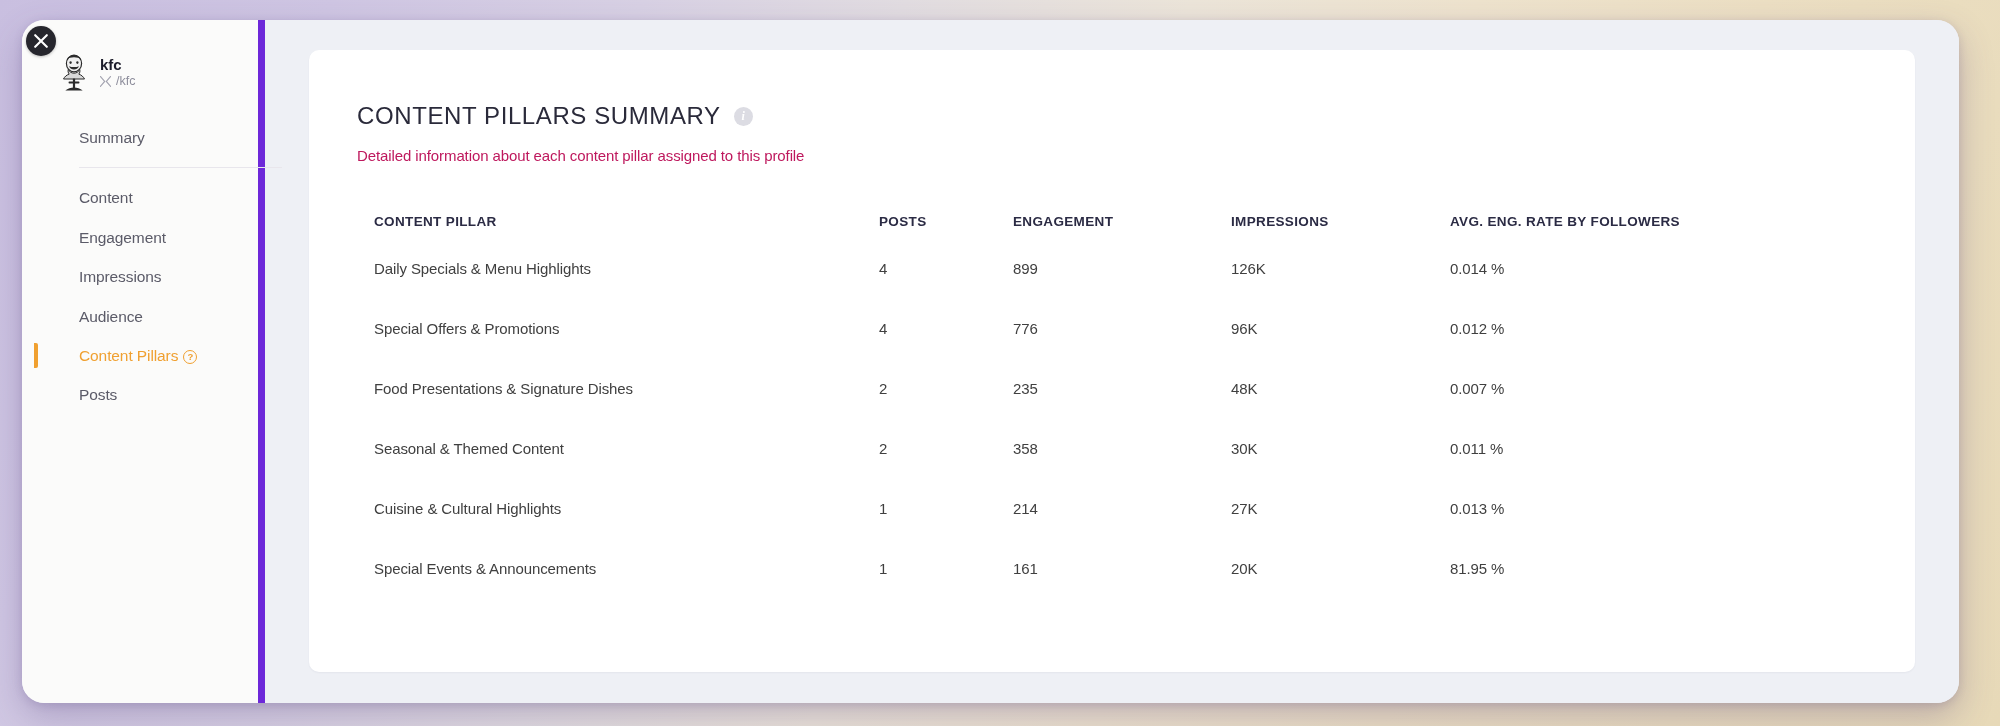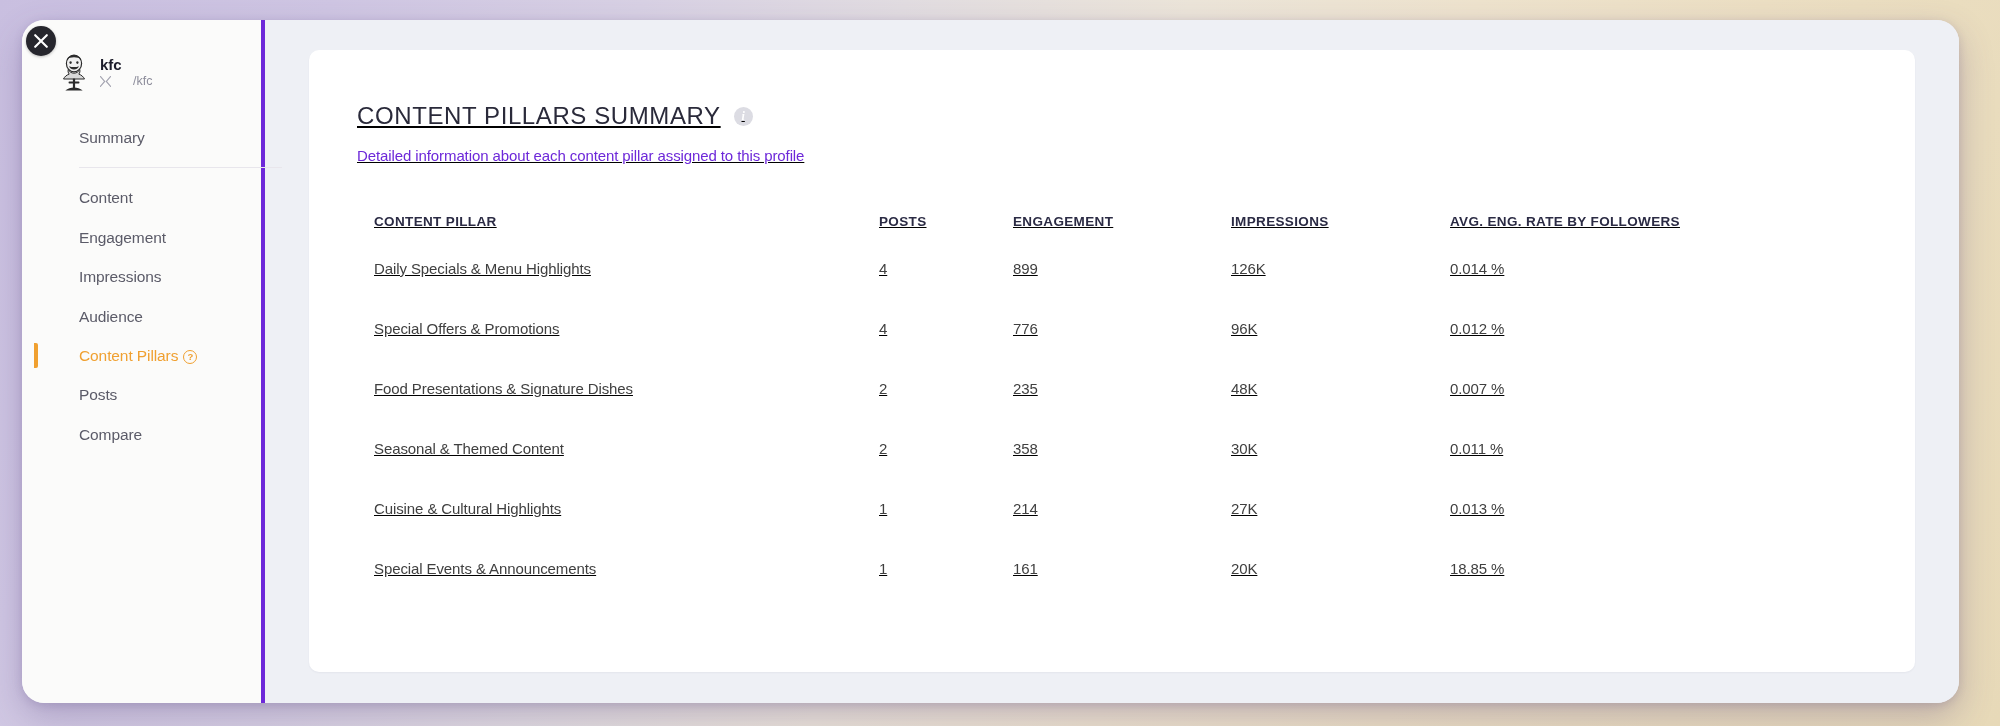--- a/index.html
+++ b/index.html
@@ -39,21 +39,21 @@
                 0 2px 8px rgba(90, 70, 130, 0.18);
     overflow: hidden;
     display: flex;
   }
 
   
   #sidebar {
     width: 243px;
     flex: 0 0 243px;
     background: #fbfbfa;
-    border-right: 4px solid #6d28d9;
+    border-right: 7px solid #6d28d9;
     padding: 0;
     position: relative;
     z-index: 2;
   }
 
   .profile {
     display: flex;
     align-items: center;
     gap: 10px;
     padding: 28px 0 0 36px;
@@ -77,21 +77,21 @@
     font-weight: bold;
     color: #1d1d2b;
     letter-spacing: -0.1px;
     line-height: 1.1;
   }
   .profile-handle {
     font-size: 12.5px;
     color: #8e8e9c;
     display: flex;
     align-items: center;
-    gap: 22px;
+    gap: 5px;
     line-height: 1.1;
   }
   .x-glyph {
     display: inline-block;
     font-size: 11px;
     color: #9a9aa8;
     font-weight: bold;
     line-height: 1;
   }
 
@@ -165,21 +165,21 @@
   }
 
   #card {
     background: #ffffff;
     border-radius: 10px;
     height: 622px;
     padding: 52px 0 0 0;
     box-shadow: 0 1px 2px rgba(40,40,70,0.05);
   }
 
-  .card-inner { padding: 0 48px; text-decoration: underline; }
+  .card-inner { padding: 0 48px; }
 
   .card-title-row {
     display: flex;
     align-items: center;
     gap: 13px;
   }
   .card-title {
     font-size: 24px;
     font-weight: normal;
     color: #2a2a3a;
@@ -195,21 +195,21 @@
     font-weight: bold;
     font-style: italic;
     line-height: 19px;
     text-align: center;
     font-family: "Liberation Serif", serif;
     cursor: pointer;
   }
   .card-subtitle {
     margin-top: 17px;
     font-size: 15px;
-    color: #6d28d9;
+    color: #be185d;
     letter-spacing: -0.1px;
   }
 
   
   table {
     margin-top: 40px;
     width: 100%;
     border-collapse: collapse;
     table-layout: fixed;
   }
@@ -289,23 +289,20 @@
       </div>
       <div class="nav-item">
         <span>Audience</span>
       </div>
       <div class="nav-item active">
         <span>Content Pillars</span><span class="help-badge">?</span>
       </div>
       <div class="nav-item">
         <span>Posts</span>
       </div>
-      <div class="nav-item">
-        <span>Compare</span>
-      </div>
     </nav>
   </aside>
 
   <main id="main">
     <section id="card">
       <div class="card-inner">
 
         <div class="card-title-row">
           <h1 class="card-title">CONTENT PILLARS SUMMARY</h1>
           <span class="info-icon">i</span>
@@ -364,21 +361,21 @@
               <td>1</td>
               <td>214</td>
               <td>27K</td>
               <td>0.013 %</td>
             </tr>
             <tr>
               <td>Special Events &amp; Announcements</td>
               <td>1</td>
               <td>161</td>
               <td>20K</td>
-              <td>18.85 %</td>
+              <td>81.95 %</td>
             </tr>
           </tbody>
         </table>
 
       </div>
     </section>
   </main>
 </div>
 
 <div id="close-btn">

